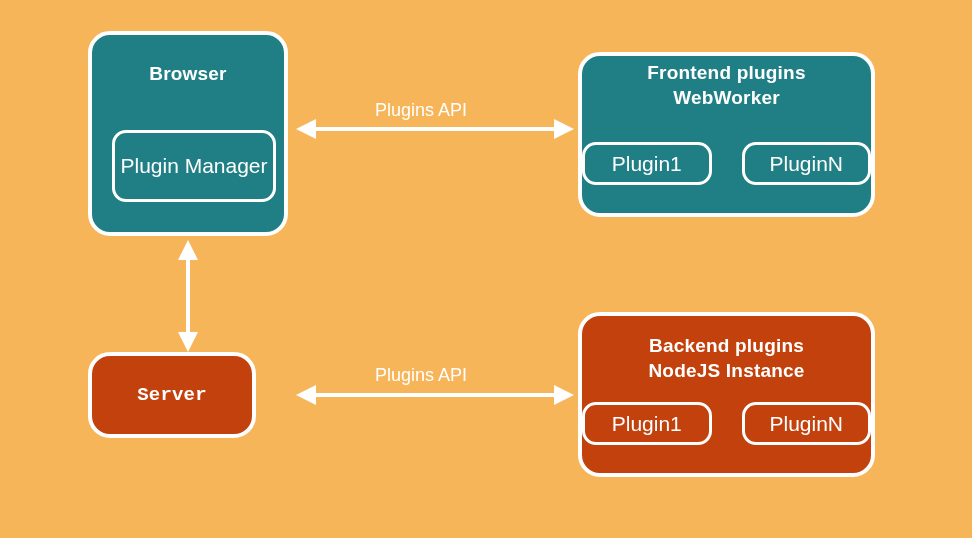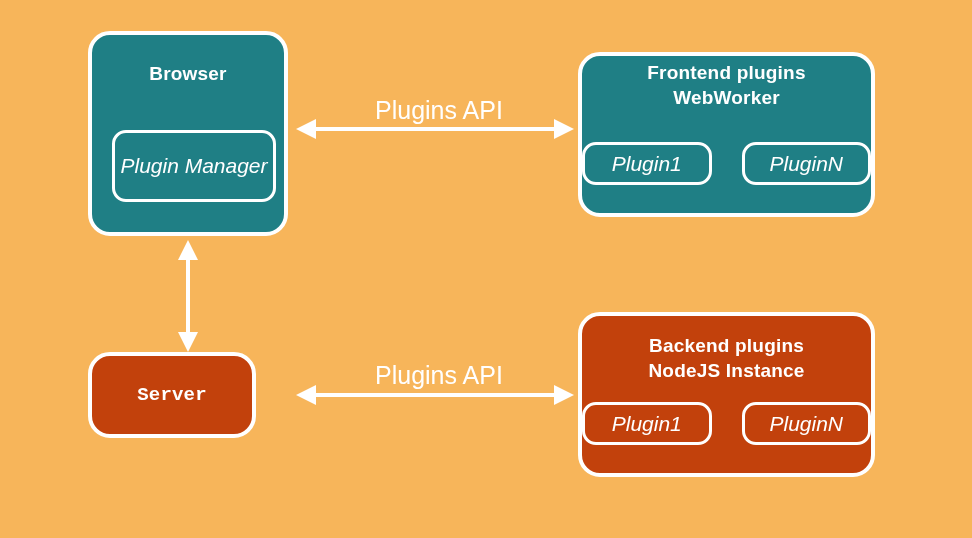--- a/index.html
+++ b/index.html
@@ -49,21 +49,20 @@
     border: 3px solid #ffffff;
     border-radius: 14px;
     color: #ffffff;
     font-size: 21px;
     line-height: 24px;
     display: flex;
     align-items: center;
     justify-content: center;
     text-align: center;
     background: transparent;
-    font-style: italic;
   }
   .subrow {
     display: flex;
     gap: 30px;
     justify-content: center;
   }
 
   
   #browser-node {
     left: 88px; top: 31px; width: 200px; height: 205px;
@@ -103,21 +102,21 @@
   }
   .arrow-line {
     stroke: #ffffff;
     stroke-width: 4;
   }
   .arrow-head { fill: #ffffff; }
 
   .edge-label {
     position: absolute;
     color: #ffffff;
-    font-size: 25px;
+    font-size: 18px;
     line-height: 22px;
     white-space: nowrap;
   }
   #label-plugins-api-top    { left: 375px; top: 99px; }
   #label-plugins-api-bottom { left: 375px; top: 364px; }
   #label-json-rpc           { left: 200px; top: 283px; }
 </style>
 </head>
 <body>
 

